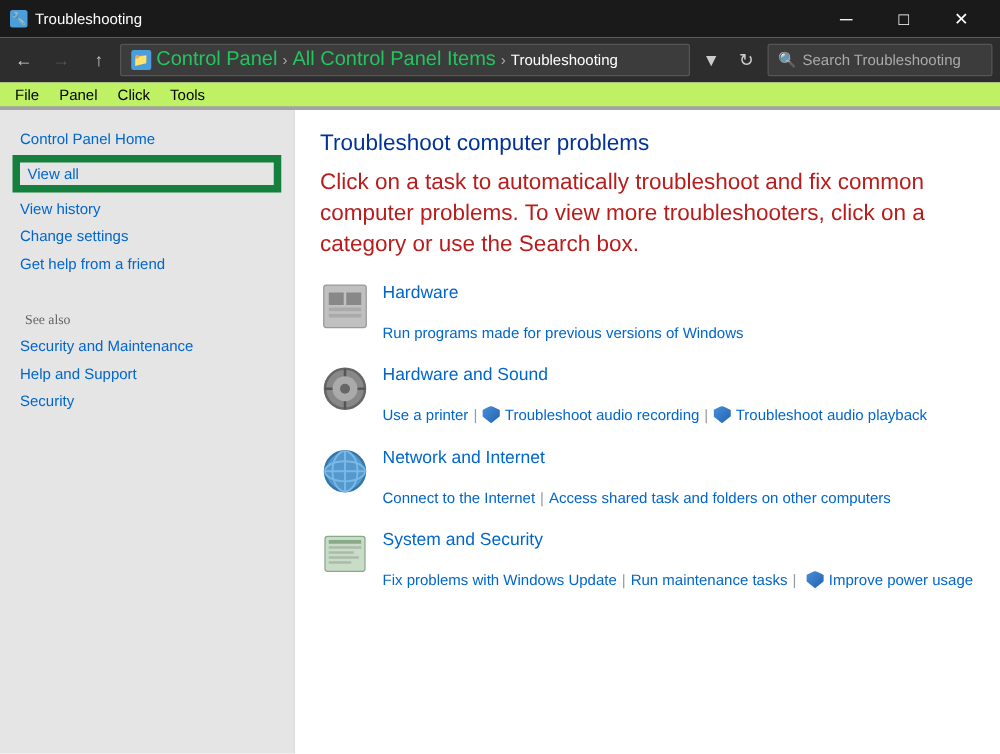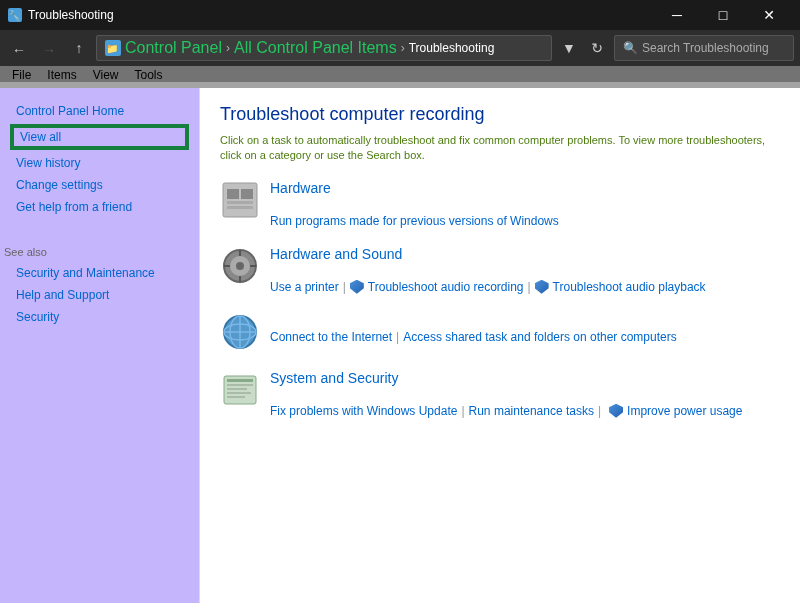--- a/index.html
+++ b/index.html
@@ -49,69 +49,70 @@
     .address-current { color: #fff; font-size: 12px; }
     .address-actions { display: flex; gap: 2px; }
     .search-box {
       background: #3c3c3c; border: 1px solid #555; height: 26px;
       display: flex; align-items: center; padding: 0 8px; color: #aaa;
       border-radius: 2px; font-size: 12px; width: 180px; gap: 4px;
     }
 
     
     .menu-bar {
-      background: #737373;
+      background: #bef264;
       height: 22px;
       display: flex;
+      align-items: center;
       padding: 0 4px;
-      border-bottom: 6px solid #a3a3a3;
+      border-bottom: 3px solid #a3a3a3;
     }
     .menu-item {
       padding: 2px 8px; font-size: 12px; color: #000; cursor: pointer;
     }
 
     
     .main-layout {
       display: flex;
       height: calc(603px - 30px - 36px - 22px);
     }
 
     
     .sidebar {
-      width: 200px;
-      background: #c4b5fd;
+      width: 236px;
+      background: #e5e5e5;
       border-right: 1px solid #ddd;
       padding: 12px 0;
     }
     .sidebar-link {
       display: block; padding: 4px 16px; font-size: 12px; color: #0066cc;
       cursor: pointer; text-decoration: none;
     }
     .sidebar-link.highlighted {
-      border: 4px solid #15803d;
+      border: 6px solid #15803d;
       margin: 2px 10px;
       padding: 2px 6px;
     }
     .sidebar-divider { height: 20px; }
     .sidebar-section-title {
-      padding: 8px 4px 4px; font-size: 11px; color: #666;
+      padding: 8px 20px 4px; font-size: 11px; color: #666; font-family: Liberation Serif, serif;
     }
 
     
     .content {
       flex: 1;
       padding: 16px 20px;
       overflow-y: auto;
       background: #fff;
     }
     .content-title {
       font-size: 18px; color: #003399; font-weight: normal; margin-bottom: 8px;
     }
     .content-desc {
-      font-size: 11px; color: #4d7c0f; margin-bottom: 16px; line-height: 1.4;
+      font-size: 18px; color: #b91c1c; margin-bottom: 16px; line-height: 1.4;
     }
 
     
     .category-item {
       display: flex; align-items: flex-start; gap: 10px; margin-bottom: 18px;
     }
     .category-icon {
       width: 40px; height: 40px; flex-shrink: 0; display: flex; align-items: center; justify-content: center;
     }
     .category-content { flex: 1; }
@@ -164,43 +165,43 @@
     <button class="nav-btn">↻</button>
   </div>
   <div class="search-box">
     <span>🔍</span>
     <span style="color:#aaa;">Search Troubleshooting</span>
   </div>
 </div>
 
 <div class="menu-bar">
   <span class="menu-item">File</span>
-  <span class="menu-item">Items</span>
-  <span class="menu-item">View</span>
+  <span class="menu-item">Panel</span>
+  <span class="menu-item">Click</span>
   <span class="menu-item">Tools</span>
 </div>
 
 <div class="main-layout">
 
   <div class="sidebar">
     <a class="sidebar-link">Control Panel Home</a>
     <a class="sidebar-link highlighted">View all</a>
     <a class="sidebar-link">View history</a>
     <a class="sidebar-link">Change settings</a>
     <a class="sidebar-link">Get help from a friend</a>
 
     <div class="sidebar-divider"></div>
     <div class="sidebar-section-title">See also</div>
     <a class="sidebar-link">Security and Maintenance</a>
     <a class="sidebar-link">Help and Support</a>
     <a class="sidebar-link">Security</a>
   </div>
 
   <div class="content">
-    <div class="content-title">Troubleshoot computer recording</div>
+    <div class="content-title">Troubleshoot computer problems</div>
     <div class="content-desc">Click on a task to automatically troubleshoot and fix common computer problems. To view more troubleshooters, click on a category or use the Search box.</div>
 
     <div class="category-item">
       <div class="category-icon">
         <svg width="38" height="38" viewBox="0 0 38 38">
           <rect x="2" y="2" width="34" height="34" rx="2" fill="#c0c0c0" stroke="#999" stroke-width="1"></rect>
           <rect x="6" y="8" width="12" height="10" fill="#888"></rect>
           <rect x="20" y="8" width="12" height="10" fill="#888"></rect>
           <rect x="6" y="20" width="26" height="3" fill="#aaa"></rect>
           <rect x="6" y="25" width="26" height="3" fill="#aaa"></rect>
@@ -244,20 +245,21 @@
       <div class="category-icon">
         <svg width="38" height="38" viewBox="0 0 38 38">
           <ellipse cx="19" cy="19" rx="16" ry="16" fill="#5599cc" stroke="#3377aa" stroke-width="2"></ellipse>
           <ellipse cx="19" cy="19" rx="10" ry="16" fill="none" stroke="#7ab8e8" stroke-width="1.5"></ellipse>
           <ellipse cx="19" cy="19" rx="16" ry="8" fill="none" stroke="#7ab8e8" stroke-width="1.5"></ellipse>
           <line x1="3" y1="19" x2="35" y2="19" stroke="#7ab8e8" stroke-width="1.5"></line>
           <line x1="19" y1="3" x2="19" y2="35" stroke="#7ab8e8" stroke-width="1.5"></line>
         </svg>
       </div>
       <div class="category-content">
+        <div class="category-title">Network and Internet</div>
         <div class="category-links">
           <span class="cat-link">Connect to the Internet</span>
           <span class="cat-sep">|</span>
           <span class="cat-link">Access shared task and folders on other computers</span>
         </div>
       </div>
     </div>
 
     <div class="category-item">
       <div class="category-icon">

